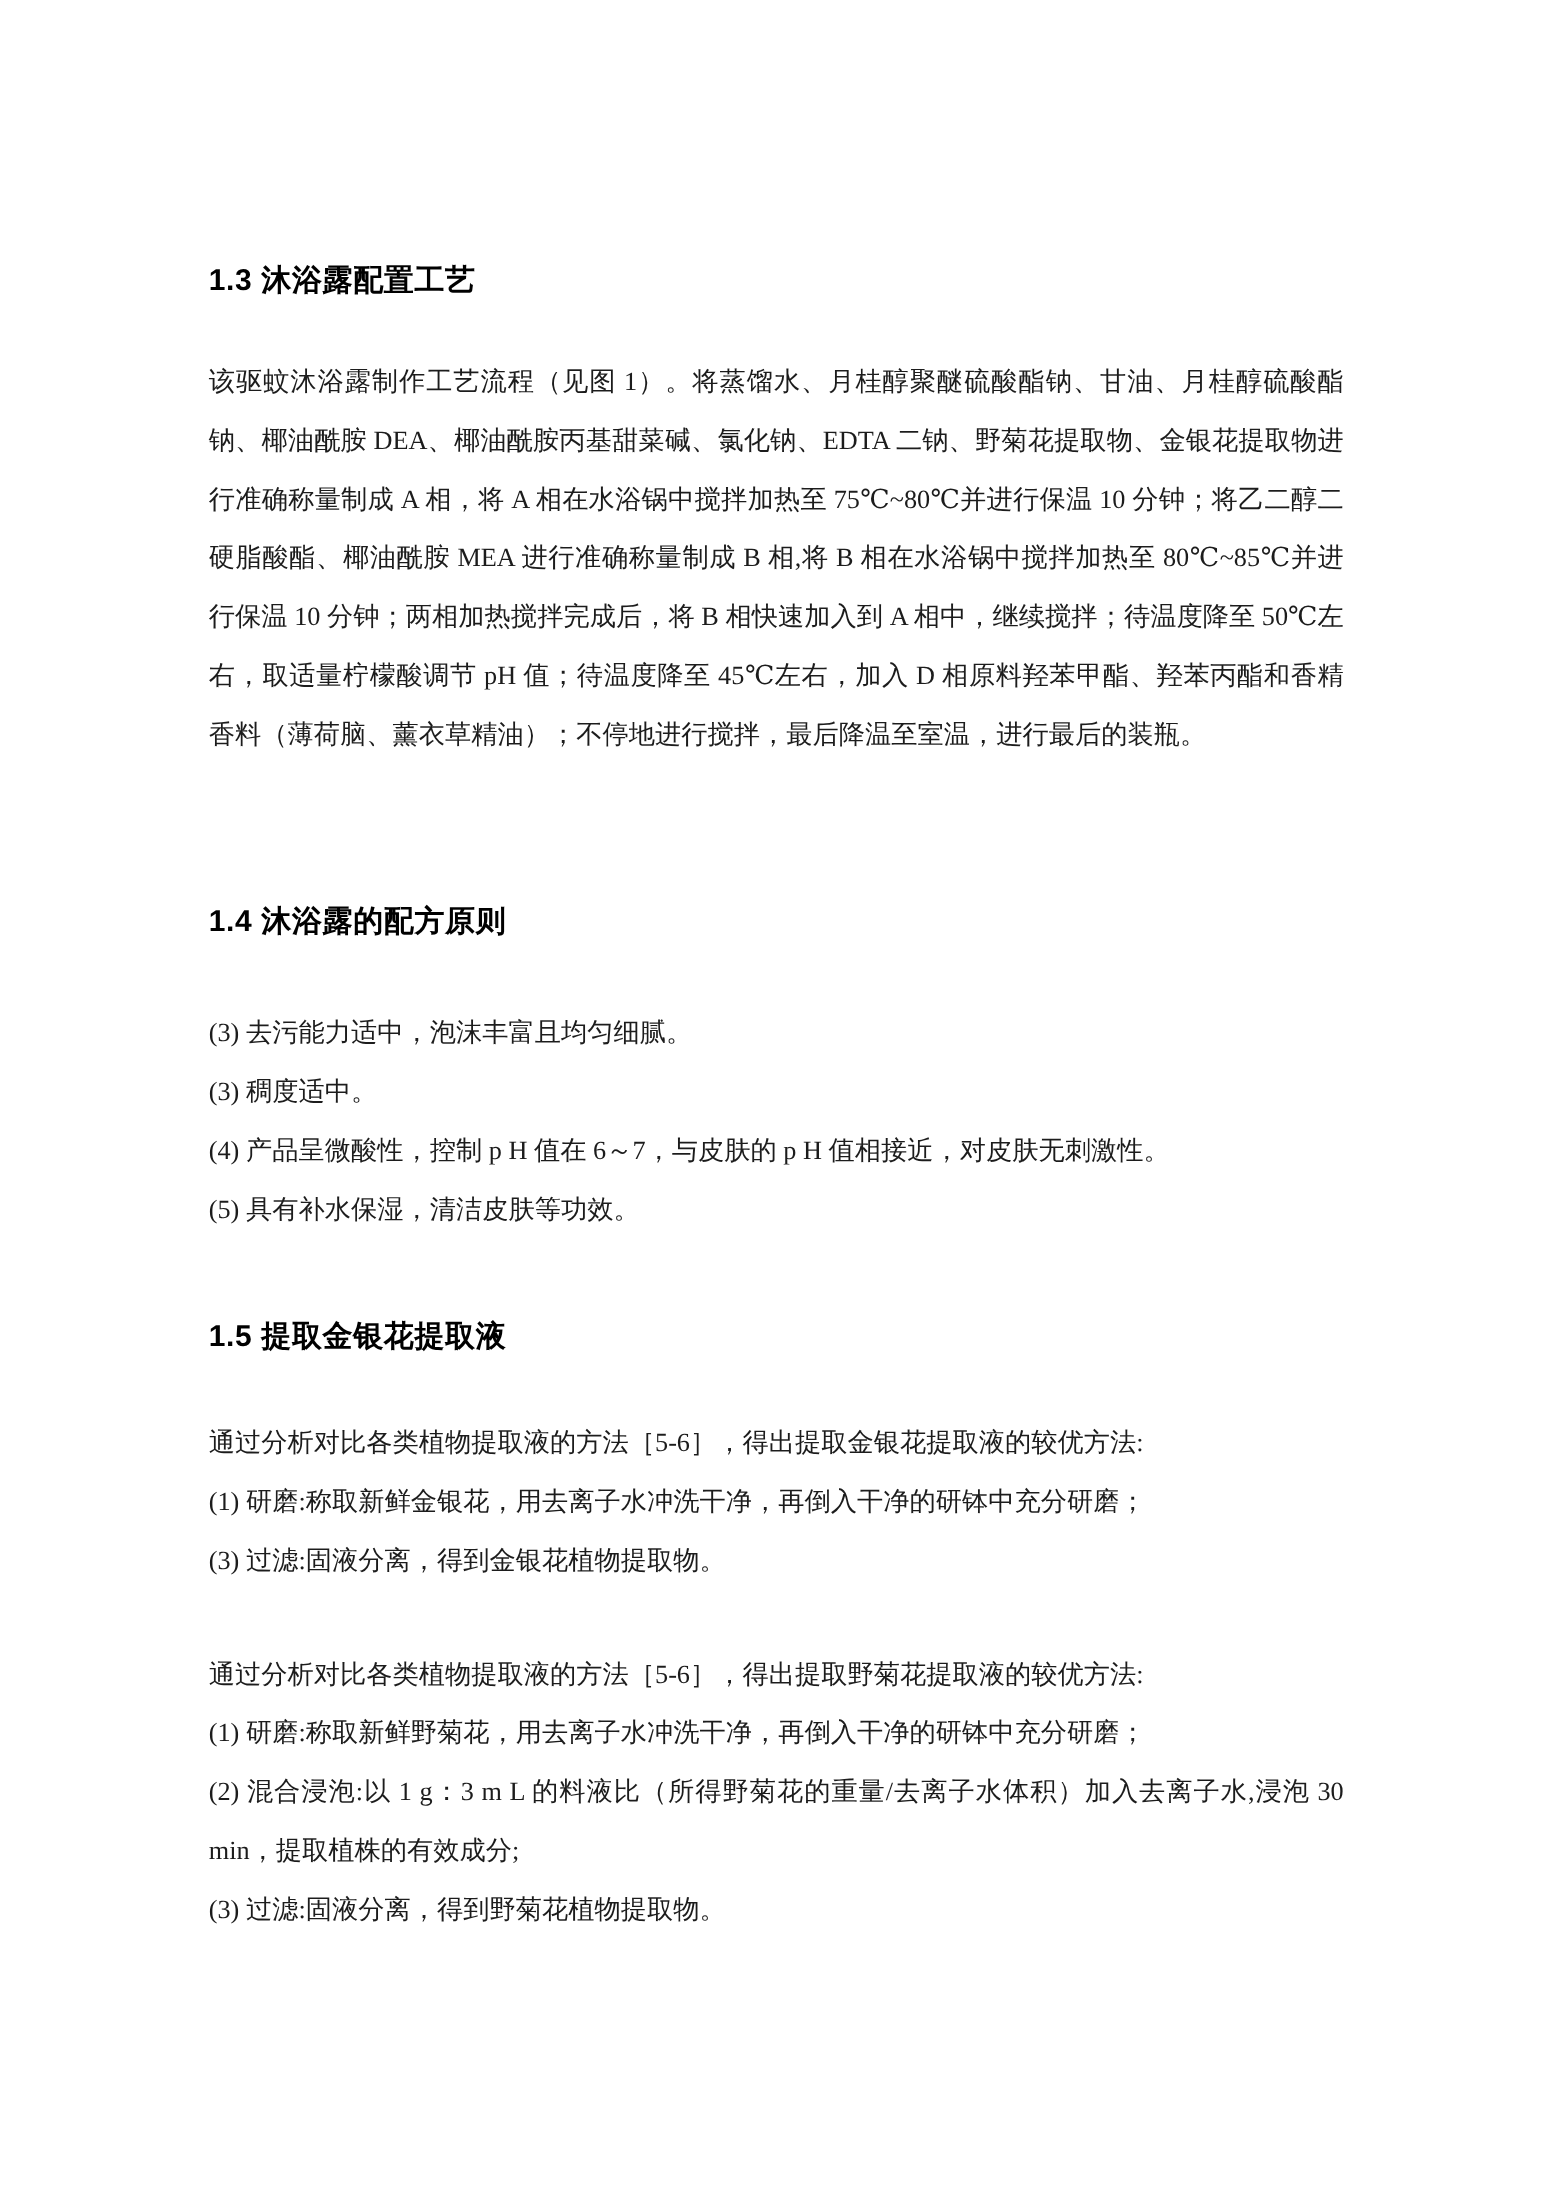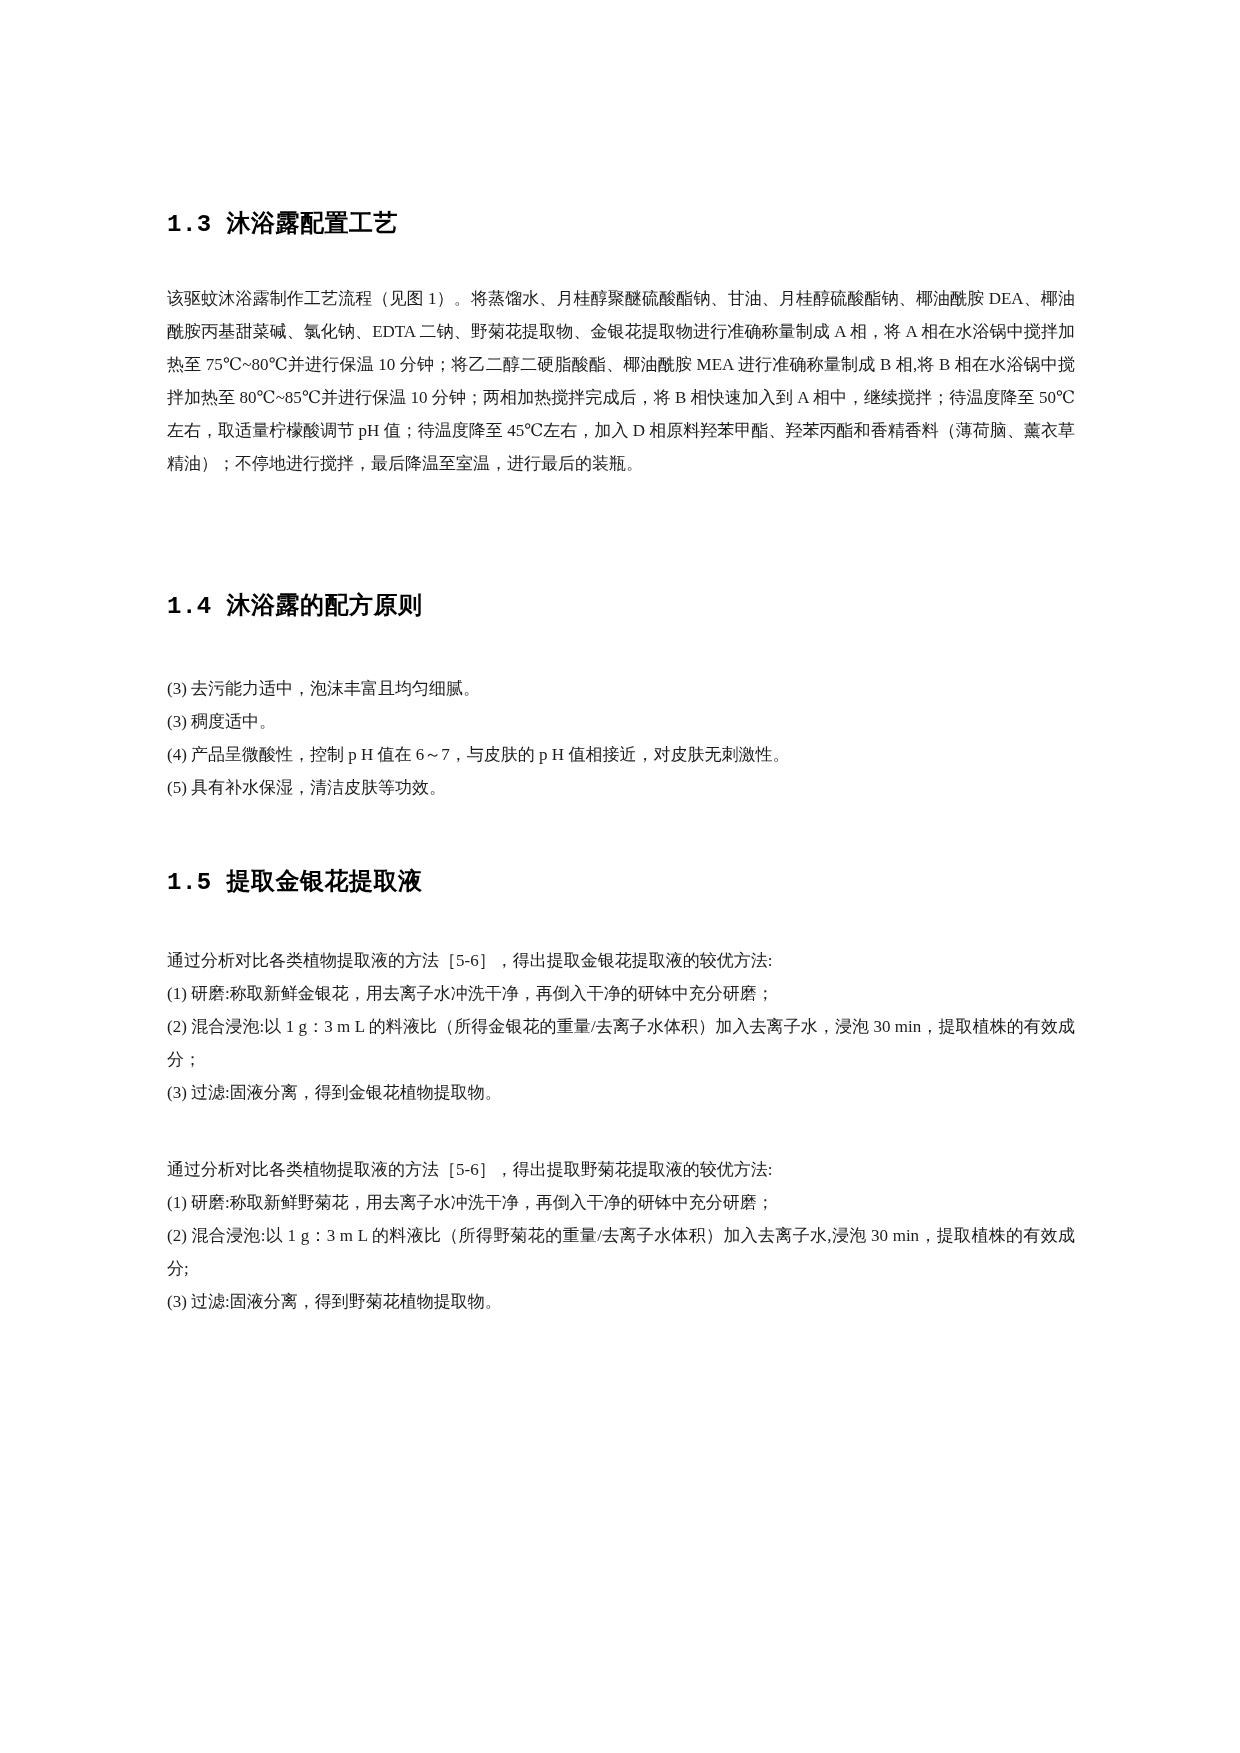--- a/index.html
+++ b/index.html
@@ -15,31 +15,31 @@
     -webkit-font-smoothing: antialiased;
   }
   .page {
     box-sizing: border-box;
     width: 1240px;
     min-height: 1753px;
     padding: 210px 165px 120px 167px;
     background: #ffffff;
   }
   .section-heading {
-    font-family: Liberation Mono, monospace;
+    font-family: Liberation Sans, sans-serif;
     font-size: 24px;
     font-weight: 700;
     color: #000000;
     line-height: 30px;
     margin: 0;
     letter-spacing: 0.5px;
   }
   .body-text {
-    font-size: 17px;
-    line-height: 33px;
+    font-size: 21px;
+    line-height: 47px;
     margin: 0;
   }
   .justified {
     text-align: justify;
     text-justify: inter-ideograph;
   }
   
   .para-13   { margin-top: 42px; }
   .head-14   { margin-top: 112px; }
   .list-14   { margin-top: 50px; }
@@ -62,21 +62,20 @@
     <p class="body-text list-line">(3) 去污能力适中，泡沫丰富且均匀细腻。</p>
     <p class="body-text list-line">(3) 稠度适中。</p>
     <p class="body-text list-line">(4) 产品呈微酸性，控制 p H 值在 6～7，与皮肤的 p H 值相接近，对皮肤无刺激性。</p>
     <p class="body-text list-line">(5) 具有补水保湿，清洁皮肤等功效。</p>
   </div>
 
   <h2 class="section-heading head-15">1.5 提取金银花提取液</h2>
   <div class="block-15">
     <p class="body-text list-line">通过分析对比各类植物提取液的方法［5-6］，得出提取金银花提取液的较优方法:</p>
     <p class="body-text list-line justified">(1) 研磨:称取新鲜金银花，用去离子水冲洗干净，再倒入干净的研钵中充分研磨；</p>
-    <p class="body-text list-line justified">(2) 混合浸泡:以 1 g：3 m L 的料液比（所得金银花的重量/去离子水体积）加入去离子水，浸泡 30 min，提取植株的有效成分；</p>
     <p class="body-text list-line">(3) 过滤:固液分离，得到金银花植物提取物。</p>
   </div>
 
   <div class="block-16">
     <p class="body-text list-line">通过分析对比各类植物提取液的方法［5-6］，得出提取野菊花提取液的较优方法:</p>
     <p class="body-text list-line justified">(1) 研磨:称取新鲜野菊花，用去离子水冲洗干净，再倒入干净的研钵中充分研磨；</p>
     <p class="body-text list-line justified">(2) 混合浸泡:以 1 g：3 m L 的料液比（所得野菊花的重量/去离子水体积）加入去离子水,浸泡 30 min，提取植株的有效成分;</p>
     <p class="body-text list-line">(3) 过滤:固液分离，得到野菊花植物提取物。</p>
   </div>
 

